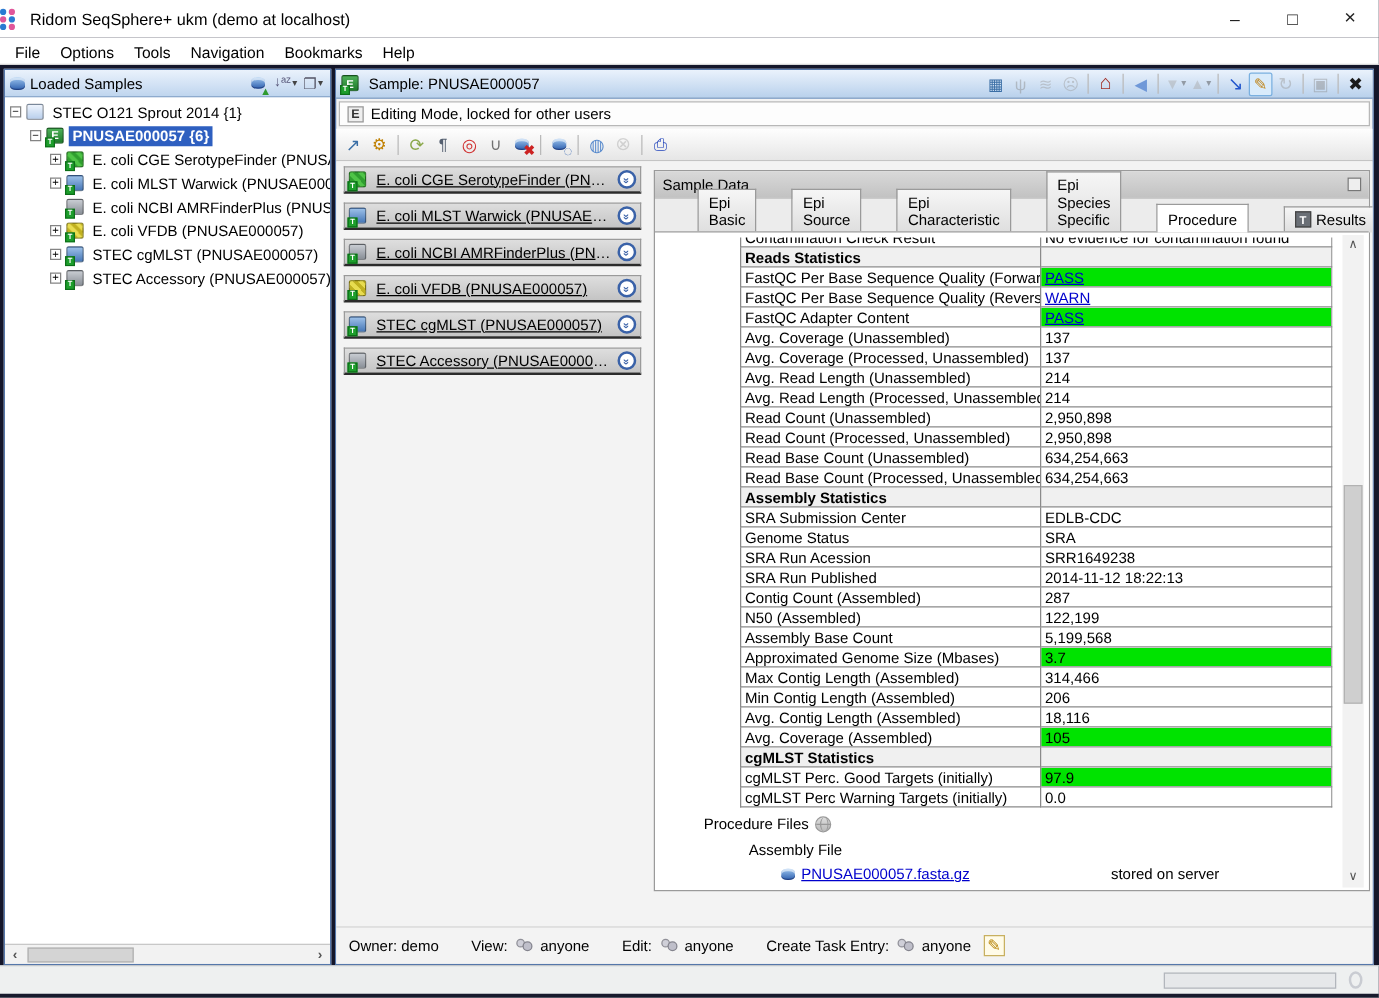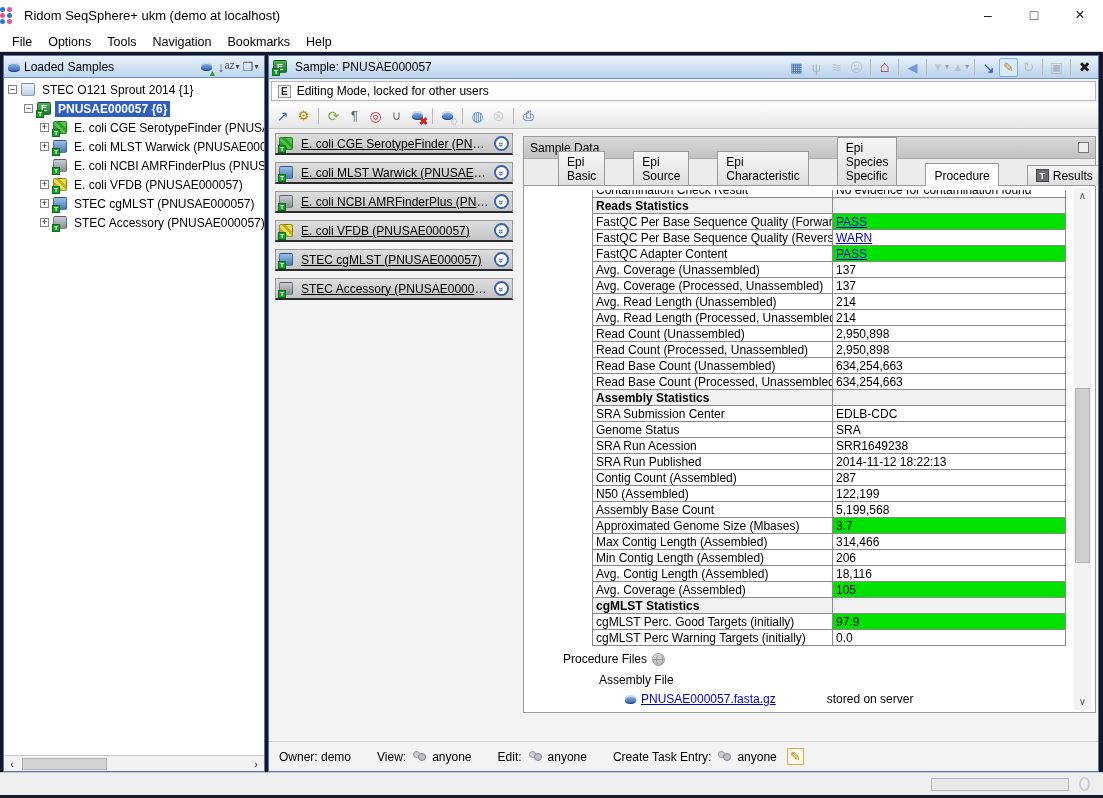--- a/index.html
+++ b/index.html
@@ -187,21 +187,21 @@
   <div class="left-panel">
     <div class="panel-hdr-blue">
       <span class="cyl"></span>
       <span>Loaded Samples</span>
       <span class="lp-actions">
           <span class="icon">
             <span class="cyl small"></span>
             <span class="ovl" style="color: rgb(47, 154, 47); font-size: 9px;">▲</span>
           </span>
           <span class="icon">
-            <span style="color: rgb(85, 85, 119); font-size: 14px;">↓ᵃᶻ</span>
+            <span style="color: rgb(85, 85, 119); font-size: 11px;">↓ᵃᶻ</span>
             <span class="caret">▾</span>
           </span>
           <span class="icon">
             <span style="color: rgb(85, 85, 102); font-size: 12px;">❐</span>
             <span class="caret">▾</span>
           </span>
         </span>
     </div>
     <div class="tree">
         <div class="tree-row" style="padding-left: 4px;">
@@ -598,21 +598,21 @@
           <div class="sd-foot-row" style="left:39px; top:466px;">
             <span>Procedure Files</span>
             <span class="globe"></span>
           </div>
           <div class="sd-foot-row" style="left:75px; top:487px;">
             <span>Assembly File</span>
           </div>
           <div class="sd-foot-row" style="left:101px; top:506px;">
             <span class="cyl small"></span>
             <a class="file-link" href="#">PNUSAE000057.fasta.gz</a>
-            <span style="margin-left:46px;">stored on server</span>
+            <span style="margin-left:108px;">stored on server</span>
           </div>
           <div class="vscroll">
             <span class="arr up">∧</span>
             <span class="vthumb"></span>
             <span class="arr dn">∨</span>
           </div>
         </div>
       </div>
     </div>
 

